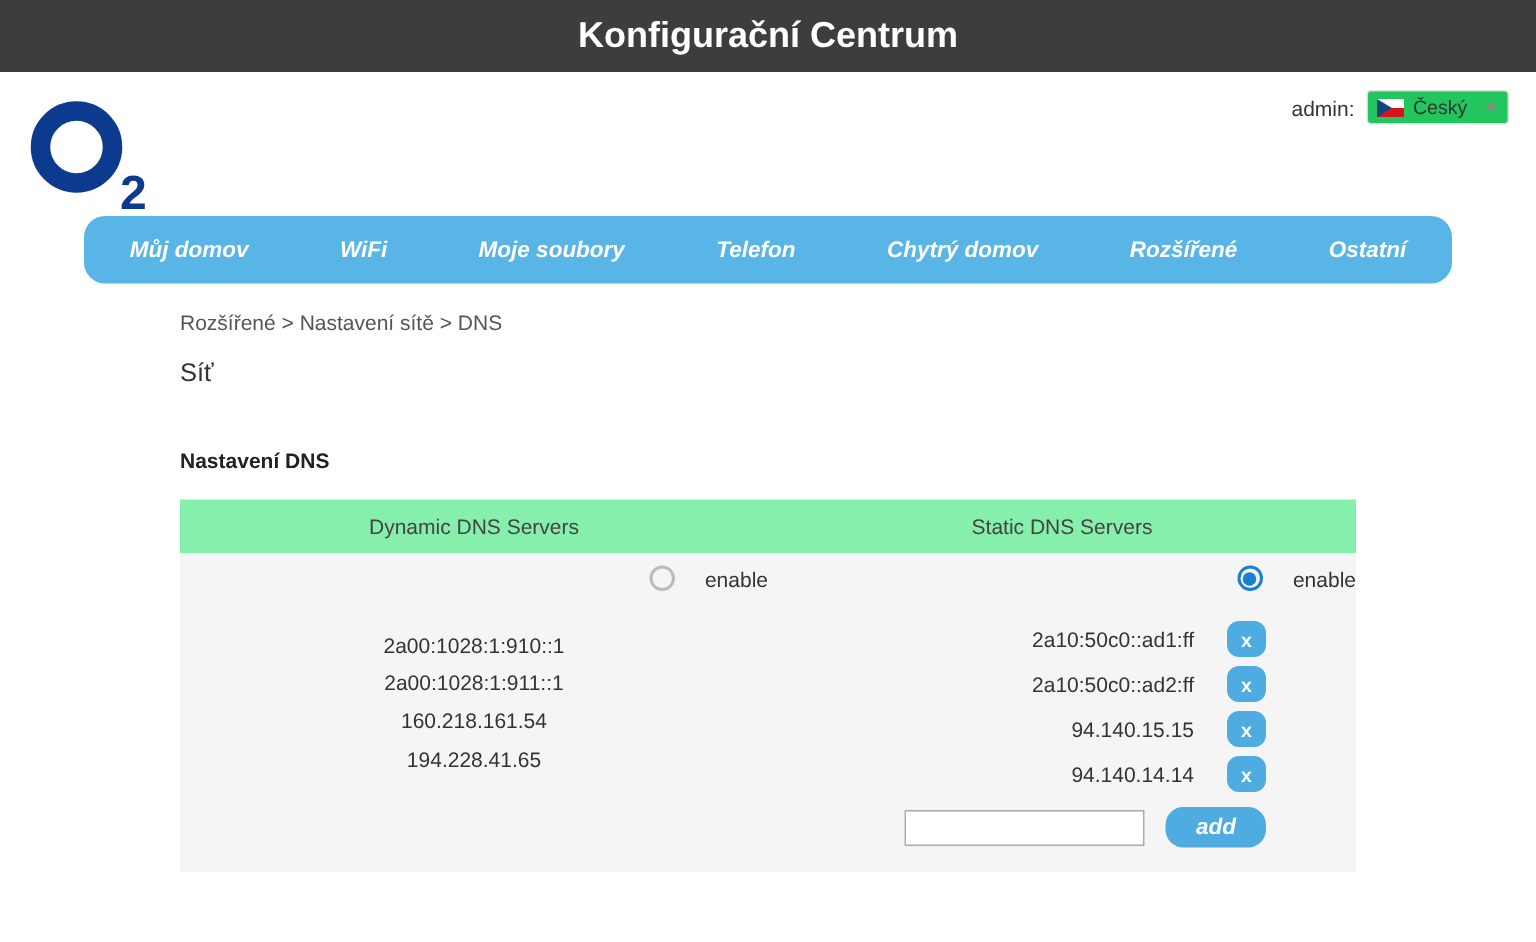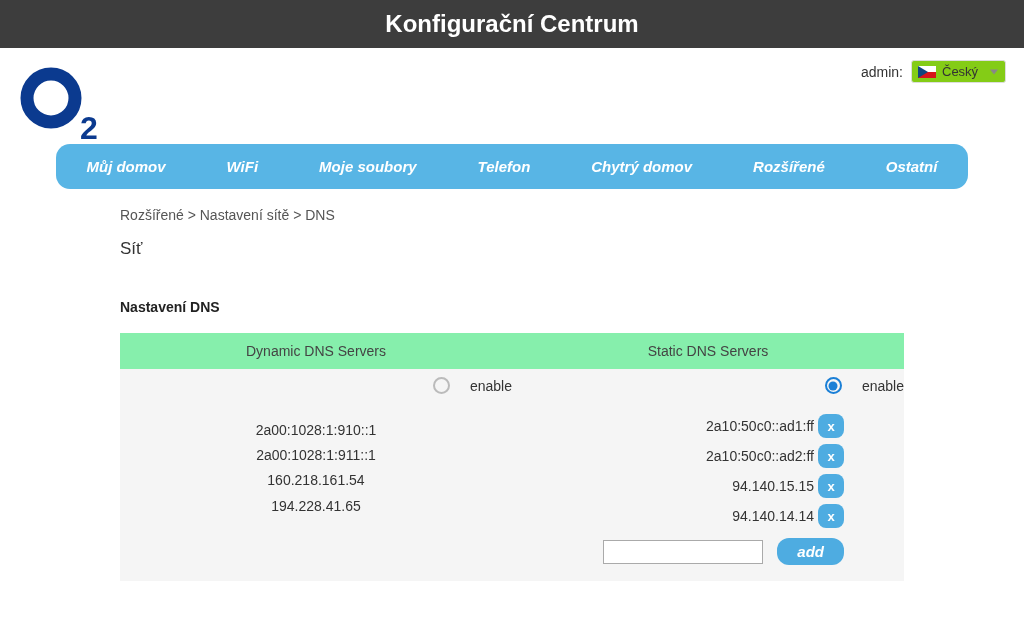--- a/index.html
+++ b/index.html
@@ -32,21 +32,21 @@
     align-items: center;
     gap: 8px;
     font-size: 14px;
   }
   .admin-area .admin-label { font-weight: normal; }
   .lang-select {
     display: flex;
     align-items: center;
     gap: 6px;
     border: 1px solid #ddd;
-    background: #84cc16;
+    background: #22c55e;
     padding: 3px 24px 3px 6px;
     border-radius: 3px;
     position: relative;
     font-size: 13px;
     min-width: 95px;
   }
   .lang-select::after {
     content: "";
     position: absolute;
     right: 7px; top: 50%;
@@ -175,21 +175,21 @@
   }
   .grid-body-right {
     background: #f5f5f5;
     padding: 12px 60px 16px 0;
     font-size: 14px;
   }
   .static-row {
     display: flex;
     justify-content: flex-end;
     align-items: center;
-    gap: 4px;
+    gap: 22px;
     margin-bottom: 6px;
   }
   .del-btn {
     width: 26px; height: 24px;
     background: #4eace1;
     color: #fff;
     border: none;
     border-radius: 8px;
     font-weight: bold;
     font-size: 13px;

